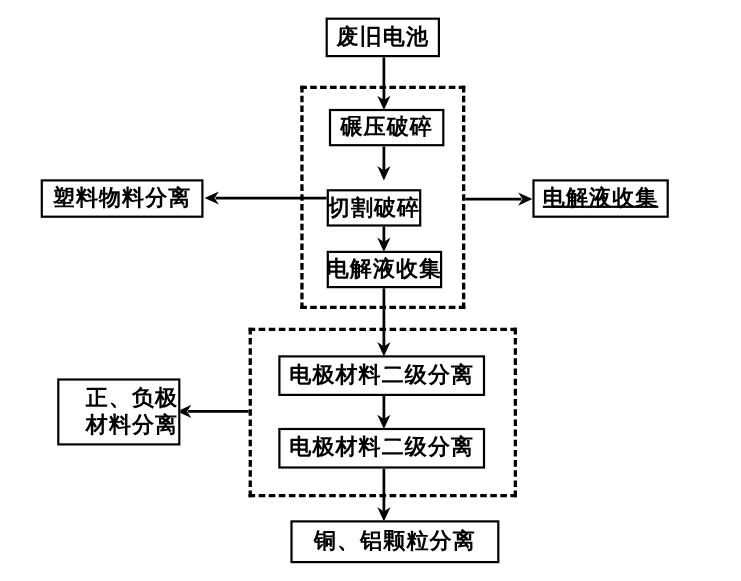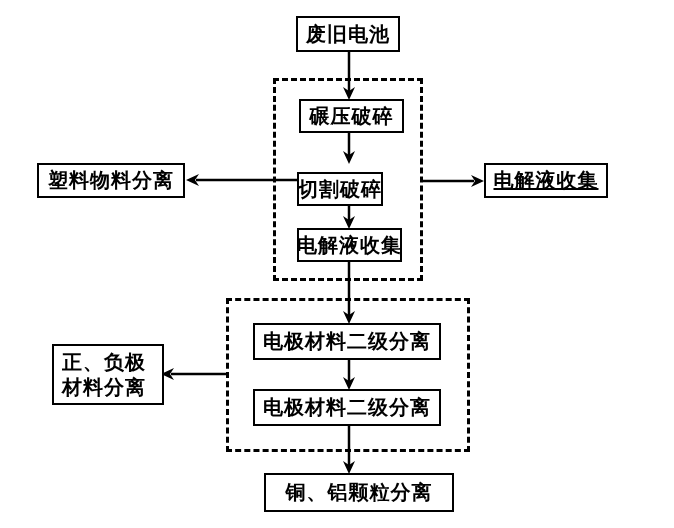--- a/index.html
+++ b/index.html
@@ -34,21 +34,21 @@
     font-size: 20px;
     font-weight: bold;
     letter-spacing: 1px;
     line-height: 1.25;
     white-space: nowrap;
     z-index: 2;
   }
   .node.two-line {
     flex-direction: column;
     white-space: normal;
-    align-items: flex-start;
+    align-items: flex-end;
     padding-left: 8px;
   }
   .group-box {
     position: absolute;
     box-sizing: border-box;
     border: 3px dashed #000000;
     background: transparent;
     z-index: 1;
   }
 </style>

